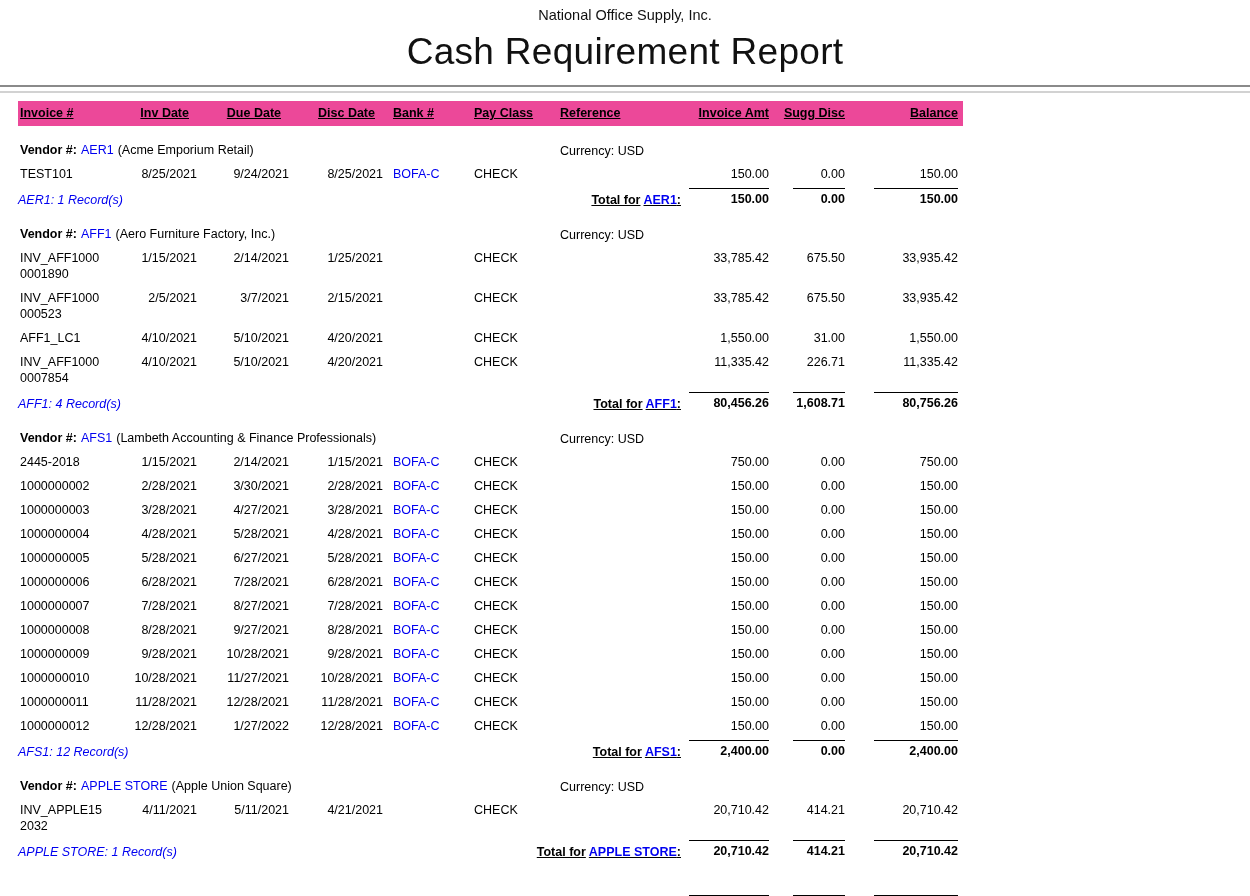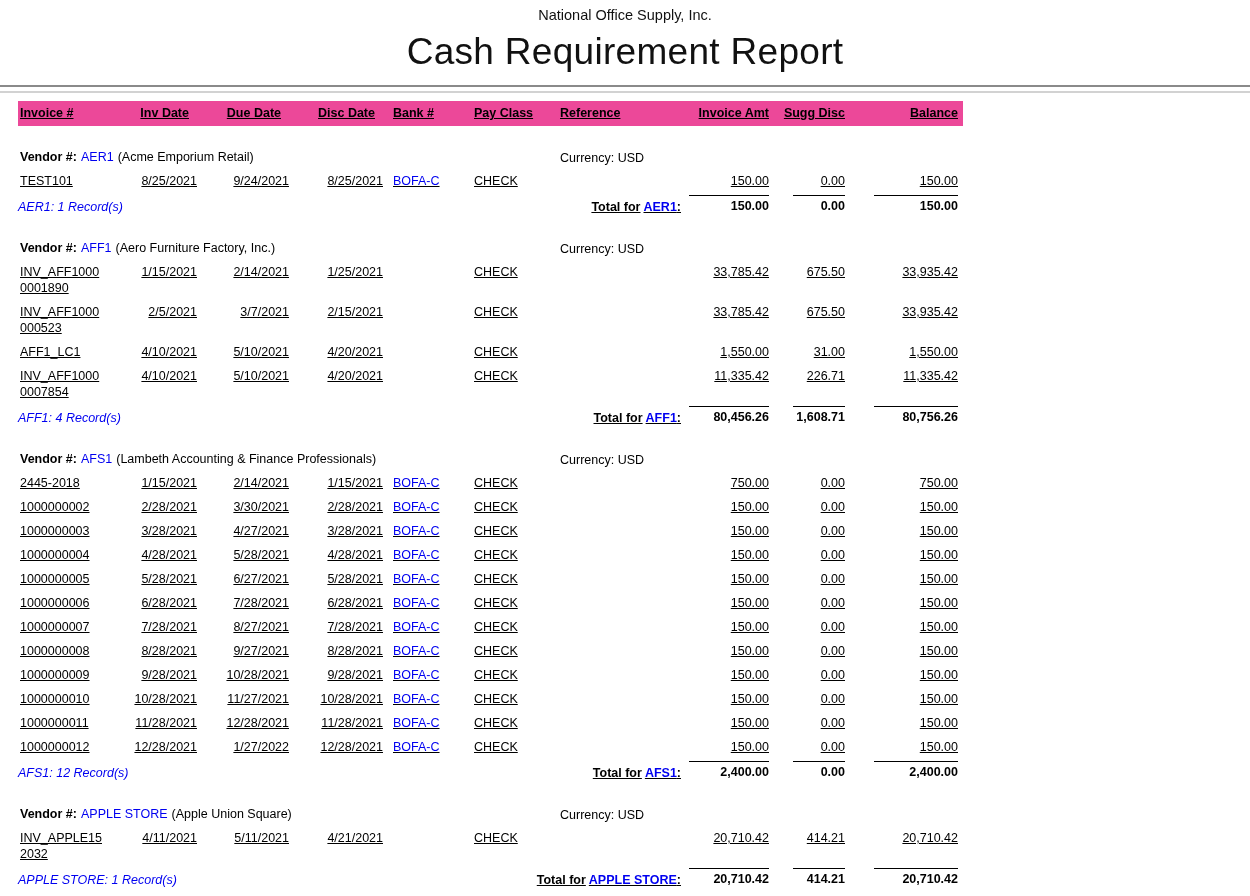--- a/index.html
+++ b/index.html
@@ -20,25 +20,25 @@
   .thead .h span{text-decoration:underline;}
   .c{line-height:16px;}
   .r{text-align:right;}
   .pl2{padding-left:2px;}
   .bank{padding-left:10px;}
   .pay{padding-left:19px;}
   .hdate{text-align:right;padding-right:8px;}
   .link{color:#0000f0;}
   a.link{text-decoration:none;cursor:pointer;}
   .b{font-weight:bold;}
-  .vendor-row{margin-top:22px;padding:2px 0 3px 0;}
+  .vendor-row{margin-top:15px;padding:2px 0 3px 0;}
   .vendor-left{grid-column:1/7;padding-left:2px;}
   .vendor-left .code{margin-left:4px;}
   .vendor-left .vname{margin-left:4px;}
-  .data-row{padding:4px 0;text-decoration:underline;}
+  .data-row{padding:4px 0;}
   .total-row{padding:2px 0 3px 0;align-items:end;}
   .span7{grid-column:1/8;display:flex;justify-content:space-between;align-items:flex-end;padding-right:4px;}
   .records{font-style:italic;}
   .tlabel{font-weight:bold;white-space:nowrap;text-decoration:underline;}
   .tlabel .code{margin-left:3px;}
   .tline{display:inline-block;border-top:1px solid #000;padding-top:2px;font-weight:bold;text-align:right;}
   .w-amt{min-width:80px;}
   .w-disc{min-width:52px;}
   .w-bal{min-width:84px;}
   .report-total{margin-top:31px;}

